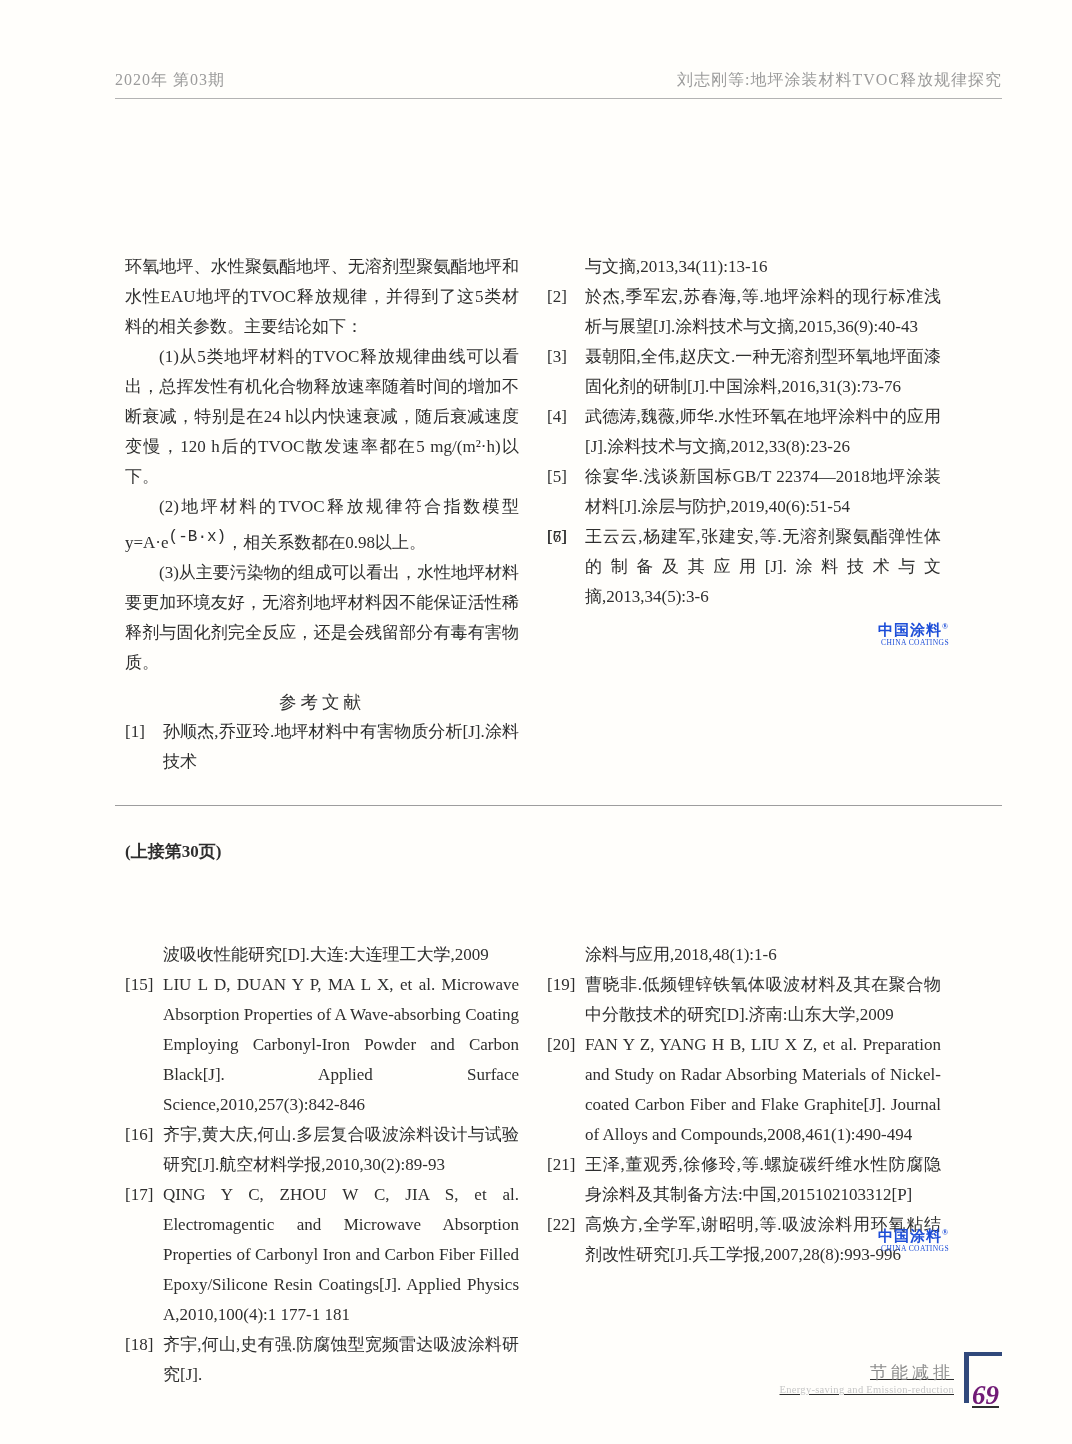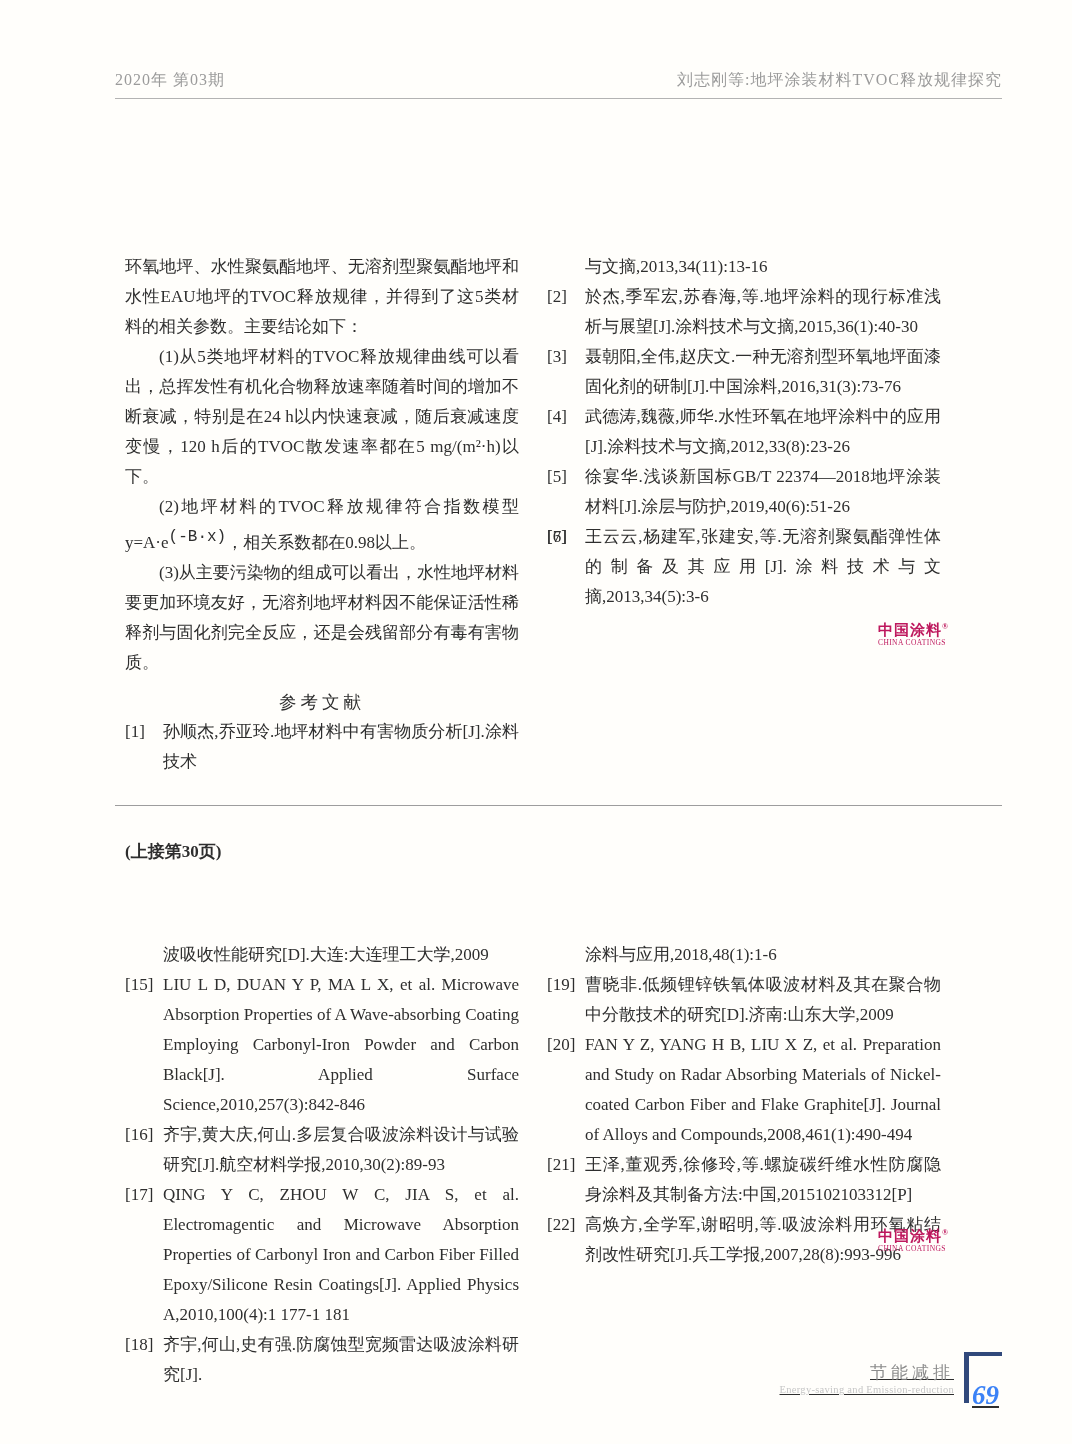--- a/index.html
+++ b/index.html
@@ -31,41 +31,41 @@
   
   .ref-heading {
     text-align:center; font-weight:normal; font-size:17.5px;
     letter-spacing:4px; margin:9px 0 0 0;
   }
   .ref-list { list-style:none; margin:0; padding:0; }
   .ref { position:relative; padding-left:38px; margin:0; }
   .ref .lbl { position:absolute; left:0; top:0; }
   .cont-line { padding-left:38px; }
   
-  .logo { position:absolute; text-align:left; color:#be185d; line-height:1.15; }
+  .logo { position:absolute; text-align:right; color:#1d4ed8; line-height:1.15; }
   .logo1 { left:878px; top:622px; }
   .logo2 { left:878px; top:1228px; }
   .logo-zh { font-size:15px; font-weight:bold; letter-spacing:1px; white-space:nowrap; }
   .logo-reg { font-size:8px; vertical-align:super; }
   .logo-en { font-size:7.5px; letter-spacing:0.4px; white-space:nowrap; }
   
   .divider { position:absolute; left:115px; right:110px; top:805px; border-top:1px solid #9d9d9d; }
   .note { position:absolute; left:125px; top:840px; font-size:17px;font-weight:bold; }
   
   .footer { position:absolute; right:110px; top:1352px; display:flex; align-items:flex-start;text-decoration:underline; }
   .footer-text { text-align:right; margin-right:10px; padding-top:10px; line-height:1.25; }
   .footer-zh { font-size:17px; color:#8b8b8b; letter-spacing:4px; }
   .footer-en { font-size:10.5px; color:#c6c6c6; letter-spacing:0.3px; }
   .page-box {
     width:33px; height:47px;
     border-left:5px solid #31497b; border-top:4px solid #31497b;
     display:flex; align-items:center; justify-content:center;
   }
   .page-num {
-    font-size:27px; font-style:italic; font-weight:bold; color:#3b82f6;
+    font-size:27px; font-style:italic; font-weight:bold; color:#701a75;
     padding-top:4px;
     margin-top:27px;
   }
 </style>
 </head>
 <body>
 
 <div class="page">
 
   <div class="header">
@@ -85,33 +85,33 @@
           <span class="lbl">[1]</span>
           <span>孙顺杰,乔亚玲.地坪材料中有害物质分析[J].涂料技术</span>
         </li>
       </ul>
     </div>
     <div class="col">
       <div class="cont-line">与文摘,2013,34(11):13-16</div>
       <ul class="ref-list">
         <li class="ref">
           <span class="lbl">[2]</span>
-          <span>於杰,季军宏,苏春海,等.地坪涂料的现行标准浅析与展望[J].涂料技术与文摘,2015,36(1):40-30</span>
+          <span>於杰,季军宏,苏春海,等.地坪涂料的现行标准浅析与展望[J].涂料技术与文摘,2015,36(9):40-43</span>
         </li>
         <li class="ref">
           <span class="lbl">[3]</span>
           <span>聂朝阳,全伟,赵庆文.一种无溶剂型环氧地坪面漆固化剂的研制[J].中国涂料,2016,31(3):73-76</span>
         </li>
         <li class="ref">
           <span class="lbl">[4]</span>
           <span>武德涛,魏薇,师华.水性环氧在地坪涂料中的应用[J].涂料技术与文摘,2012,33(8):23-26</span>
         </li>
         <li class="ref">
           <span class="lbl">[5]</span>
-          <span>徐宴华.浅谈新国标GB/T 22374—2018地坪涂装材料[J].涂层与防护,2019,40(6):51-26</span>
+          <span>徐宴华.浅谈新国标GB/T 22374—2018地坪涂装材料[J].涂层与防护,2019,40(6):51-54</span>
         </li>
         <li class="ref">
           <span class="lbl">[6]</span>
         </li>
         <li class="ref">
           <span class="lbl">[7]</span>
           <span>王云云,杨建军,张建安,等.无溶剂聚氨酯弹性体的制备及其应用[J].涂料技术与文摘,2013,34(5):3-6</span>
         </li>
       </ul>
     </div>

